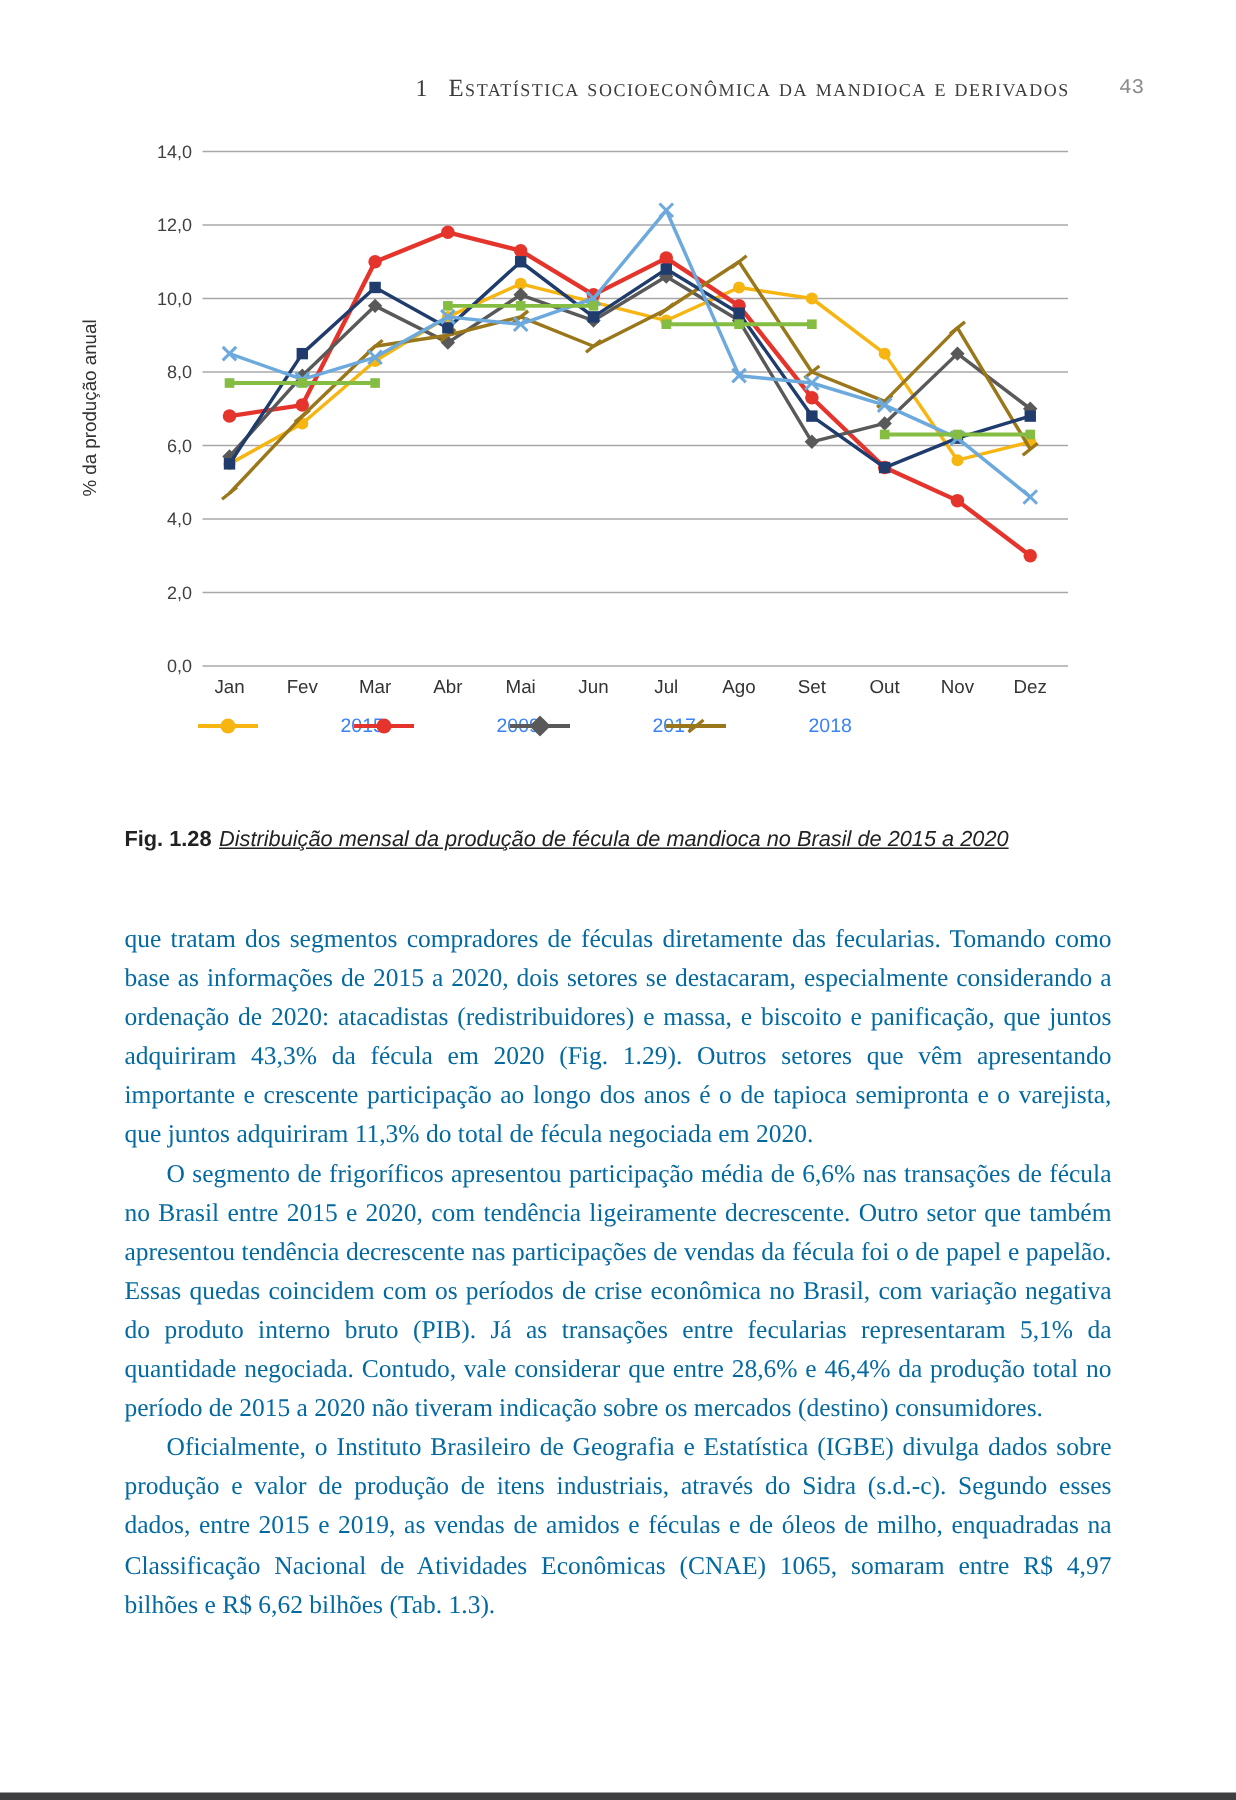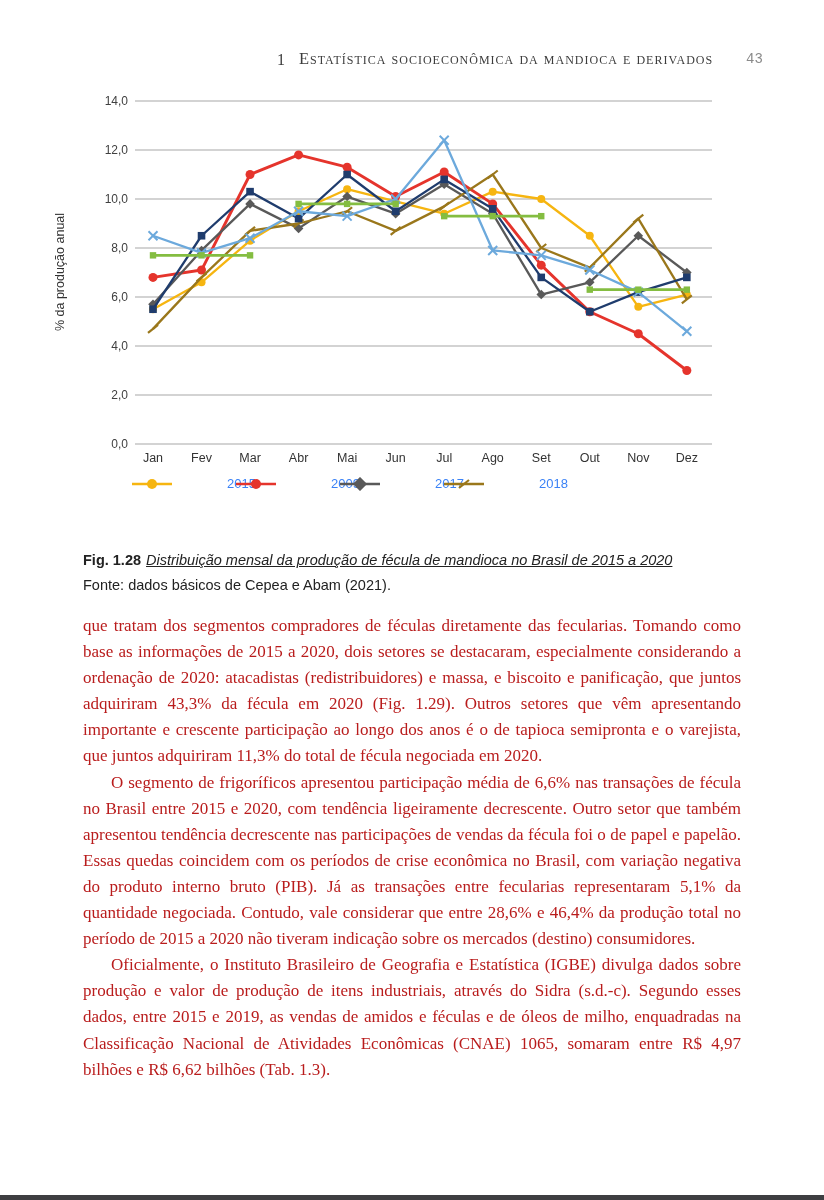--- a/index.html
+++ b/index.html
@@ -23,21 +23,21 @@
   .legend-item:last-child{width:auto;}
   .legend-item svg{margin-right:6px;flex:0 0 auto;}
   .legend-label{font-family:"Liberation Sans",sans-serif;font-size:13px;color:#3b82f6;white-space:nowrap;margin-left:47px;}
   
   #figure-caption{position:absolute;left:83px;top:548px;width:662px;
         font-family:"Liberation Sans",sans-serif;font-size:14.5px;line-height:24.5px;color:#222222;}
   #figure-caption .cap-label{font-weight:bold;margin-right:5px;}
   #figure-caption .cap-text{font-style:italic;text-decoration:underline;}
   
   #body-text{position:absolute;left:83px;top:613px;width:658px;font-size:17px;
-        line-height:26.1px;text-align:justify;color:#b91c1c;}
+        line-height:26.1px;text-align:justify;color:#0369a1;}
   #body-text p{margin:0;}
   #body-text p.indent{text-indent:28px;}
   
   #bottom-edge{position:absolute;left:0;bottom:0;width:100%;height:5px;background:#3e3e41;}
 </style>
 </head>
 <body>
 
 <div id="page">
 
@@ -227,21 +227,20 @@
           </svg>
           <span class="legend-label">2018</span>
         </span>
       </div>
   </div>
 
   <div id="figure-caption">
     <div>
       <span class="cap-label">Fig. 1.28</span><span class="cap-text">Distribuição mensal da produção de fécula de mandioca no Brasil de 2015 a 2020</span>
     </div>
-    <div>Fonte: dados básicos de Cepea e Abam (2021).</div>
   </div>
 
   <div id="body-text">
     <p>que tratam dos segmentos compradores de féculas diretamente das fecularias. Tomando como base as informações de 2015 a 2020, dois setores se destacaram, especialmente considerando a ordenação de 2020: atacadistas (redistribuidores) e massa, e biscoito e panificação, que juntos adquiriram 43,3% da fécula em 2020 (Fig. 1.29). Outros setores que vêm apresentando importante e crescente participação ao longo dos anos é o de tapioca semipronta e o varejista, que juntos adquiriram 11,3% do total de fécula negociada em 2020.</p>
     <p class="indent">O segmento de frigoríficos apresentou participação média de 6,6% nas transações de fécula no Brasil entre 2015 e 2020, com tendência ligeiramente decrescente. Outro setor que também apresentou tendência decrescente nas participações de vendas da fécula foi o de papel e papelão. Essas quedas coincidem com os períodos de crise econômica no Brasil, com variação negativa do produto interno bruto (PIB). Já as transações entre fecularias representaram 5,1% da quantidade negociada. Contudo, vale considerar que entre 28,6% e 46,4% da produção total no período de 2015 a 2020 não tiveram indicação sobre os mercados (destino) consumidores.</p>
     <p class="indent">Oficialmente, o Instituto Brasileiro de Geografia e Estatística (IGBE) divulga dados sobre produção e valor de produção de itens industriais, através do Sidra (s.d.-c). Segundo esses dados, entre 2015 e 2019, as vendas de amidos e féculas e de óleos de milho, enquadradas na Classificação Nacional de Atividades Econômicas (CNAE) 1065, somaram entre R$ 4,97 bilhões e R$ 6,62 bilhões (Tab. 1.3).</p>
   </div>
 
   <div id="bottom-edge"></div>
 </div>

